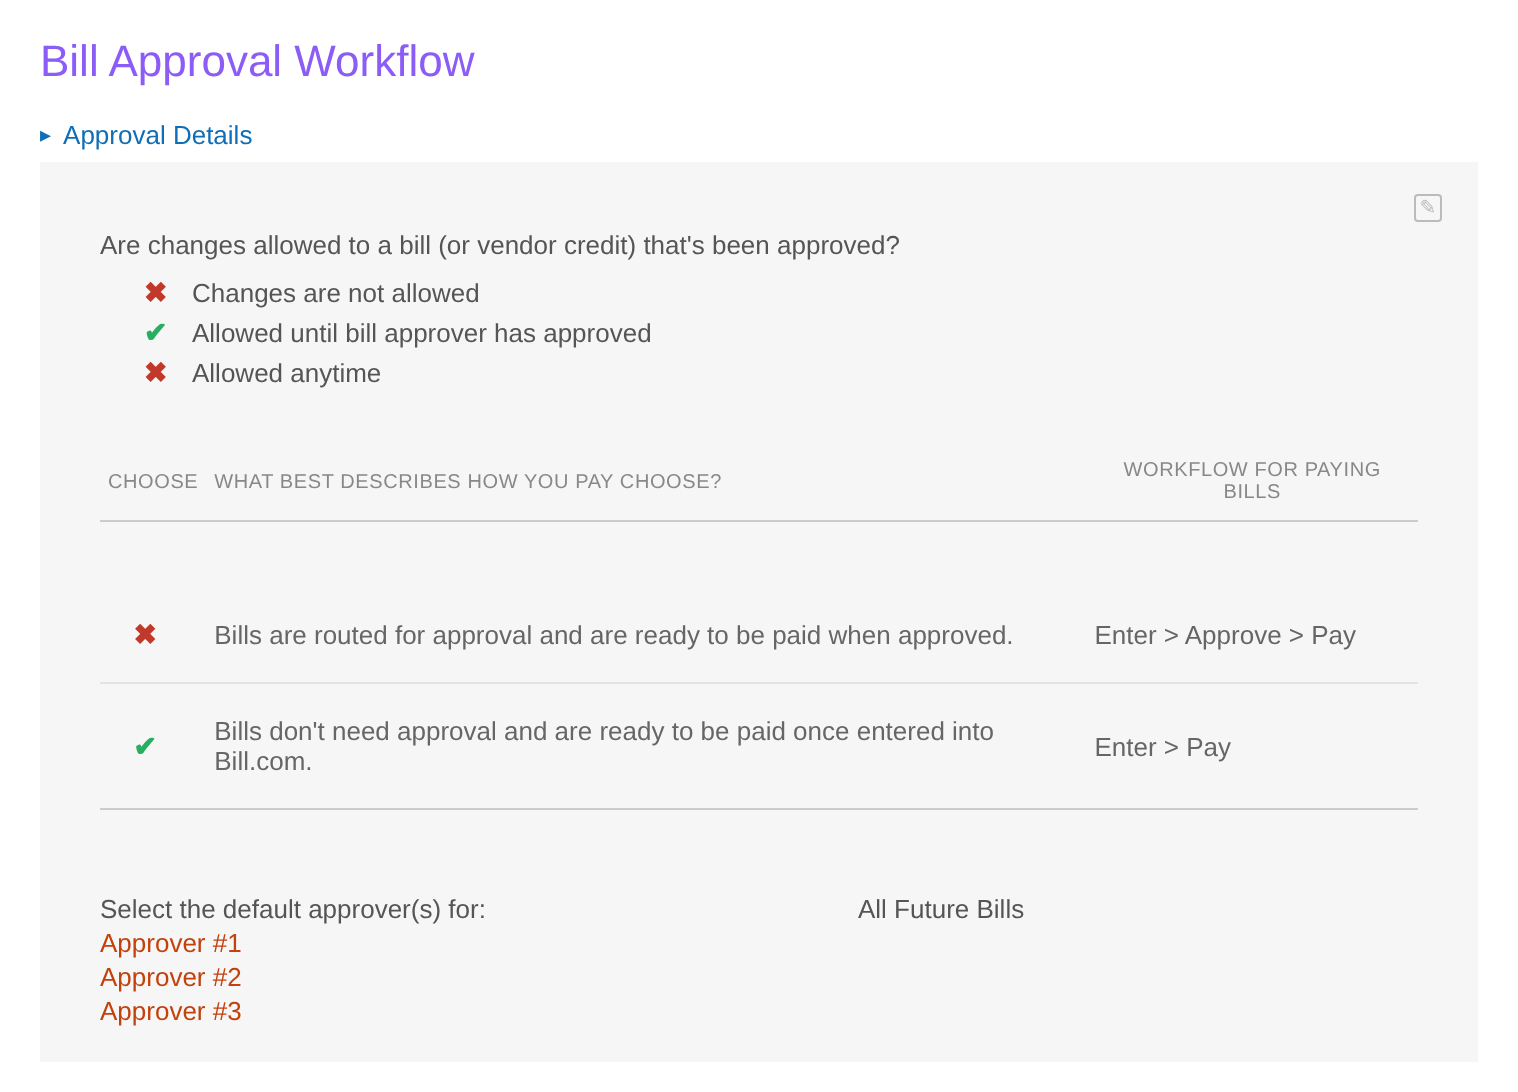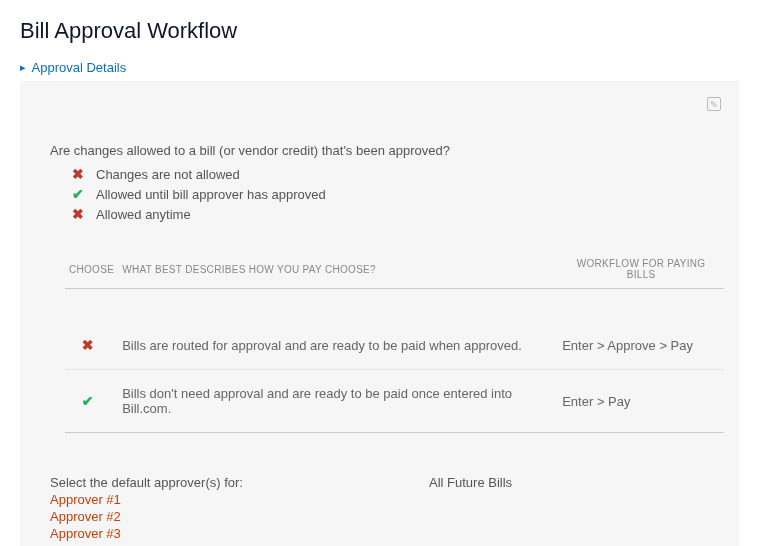--- a/index.html
+++ b/index.html
@@ -1,29 +1,29 @@
 <!DOCTYPE html>
 <html><head>
 <meta charset="utf-8">
 <style>
   * { box-sizing: border-box; margin: 0; padding: 0; }
   body { font-family: -apple-system, BlinkMacSystemFont, "Segoe UI", Arial, sans-serif; background: #fff; color: #333; font-size: 13px; width: 759px; }
   .page { padding: 18px 20px 20px 20px; }
-  h1 { font-size: 22px; font-weight: 400; color: #0f172a; margin-bottom: 16px; }
+  h1 { font-size: 22px; font-weight: 400; color: #8b5cf6; margin-bottom: 16px; }
   .section-link { color: #0f6eb5; font-size: 13px; margin-bottom: 6px; display: flex; align-items: center; cursor: pointer; }
   .section-link .caret { margin-right: 6px; color: #0f6eb5; font-size: 11px; }
   .panel { background: #f6f6f6; padding: 34px 30px 16px 30px; position: relative; margin-top: 2px; }
   .edit-icon { position: absolute; top: 16px; right: 18px; width: 14px; height: 14px; border: 1px solid #bbb; border-radius: 2px; color: #bbb; font-size: 10px; display:flex; align-items:center; justify-content:center; cursor:pointer; }
-  .question { color: #555; font-size: 13px; margin-bottom: 6px; margin-top: 28px; }
+  .question { color: #555; font-size: 13px; margin-bottom: 6px; }
   .opts { margin-bottom: 26px; }
   .opt { display: flex; align-items: center; padding: 2px 0 2px 22px; color: #555; }
   .icon-cross, .icon-check { width: 16px; display: inline-block; margin-right: 8px; font-weight: bold; font-size: 14px; }
   .icon-cross { color: #c0392b; }
   .icon-check { color: #27ae60; }
-  table.tb { width: 100%; border-collapse: collapse; margin-left: 15px; }
+  table.tb { width: 100%; border-collapse: collapse; }
   table.tb th { text-align: left; font-weight: 400; color: #888; font-size: 10px; letter-spacing: 0.3px; padding: 8px 4px 8px 4px; }
   table.tb th.right { text-align: center; }
   .hr-row td { border-top: 1px solid #ccc; padding:0; height:0; }
   table.tb td { padding: 16px 4px; color: #666; font-size: 13px; vertical-align: middle; }
   table.tb td.choose { width: 48px; text-align: center; }
   table.tb td.right { text-align: left; }
   .sep td { border-top: 1px solid #e3e3e3; }
   .approvers-block { margin-top: 10px; display: flex; gap: 16px; }
   .approvers-left { flex: 1; color: #555; }
   .approvers-left .lbl { margin-bottom: 2px; }

